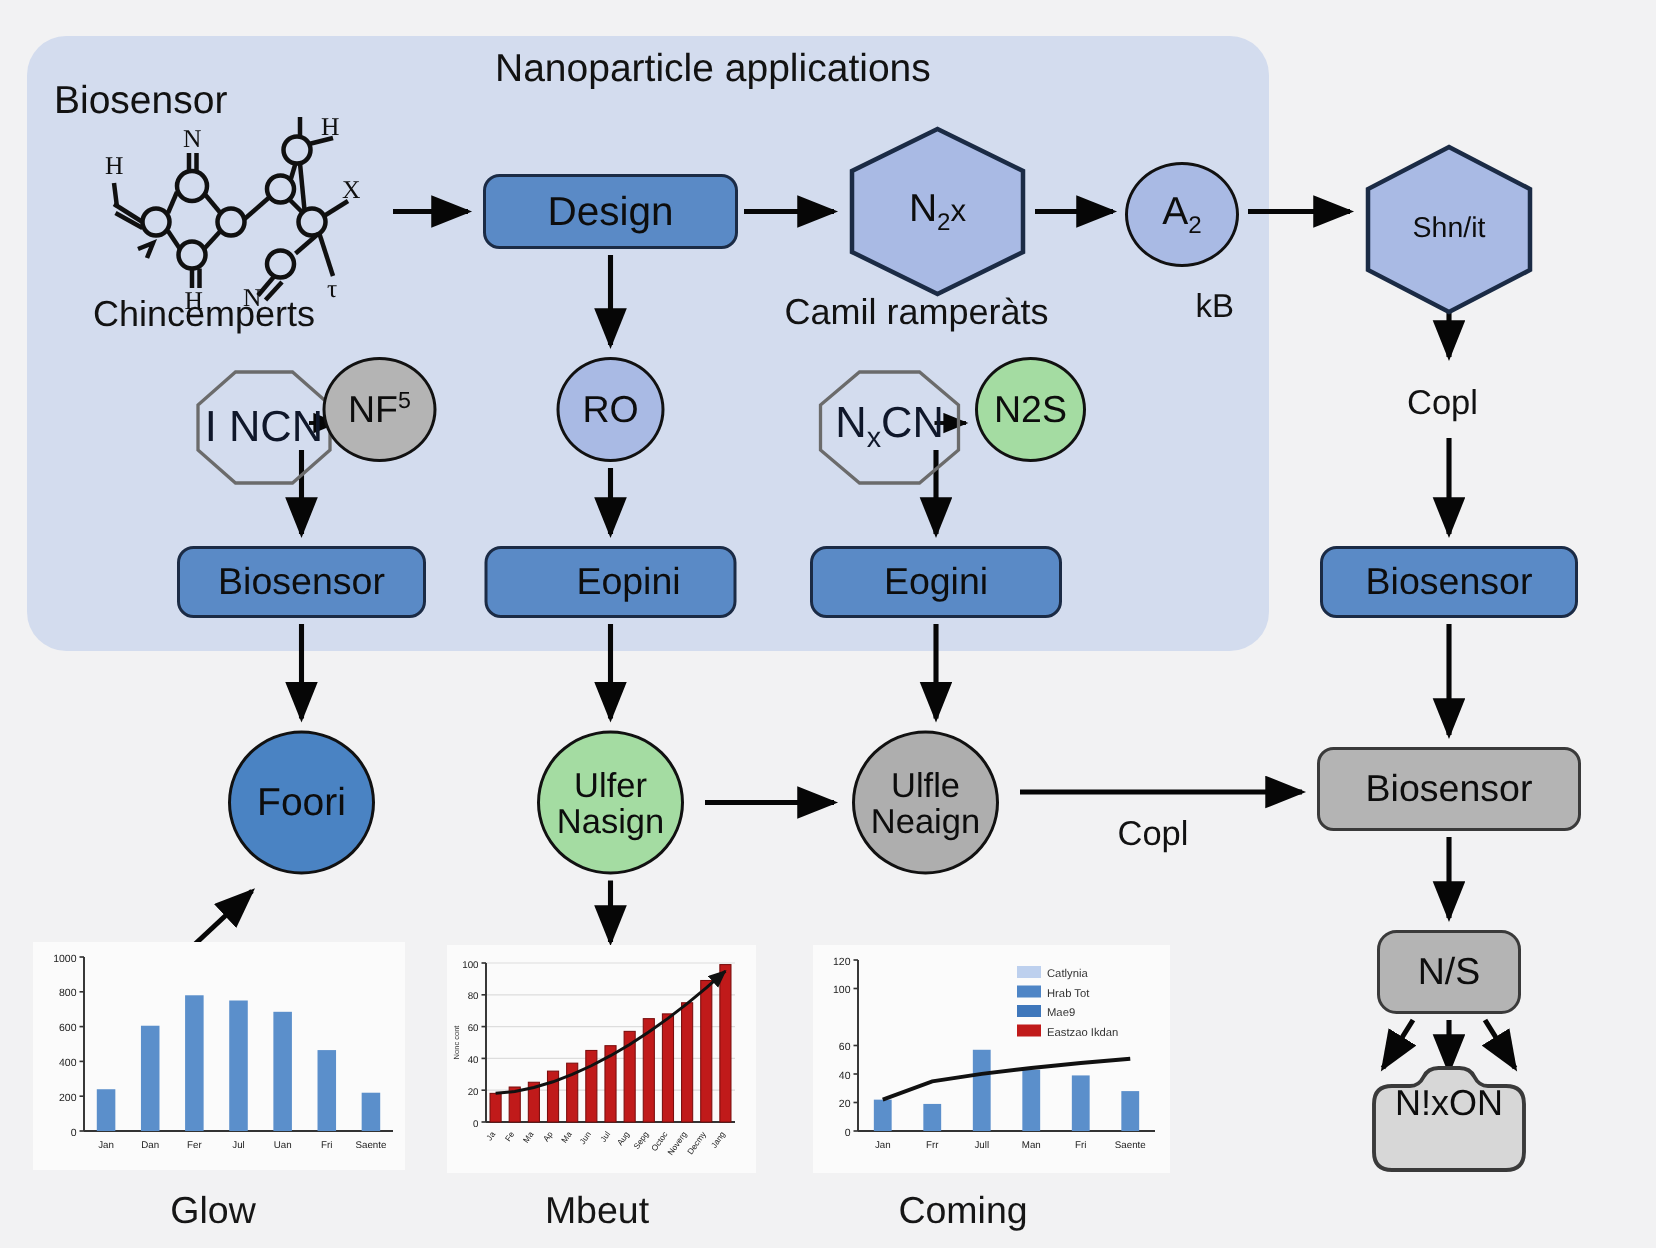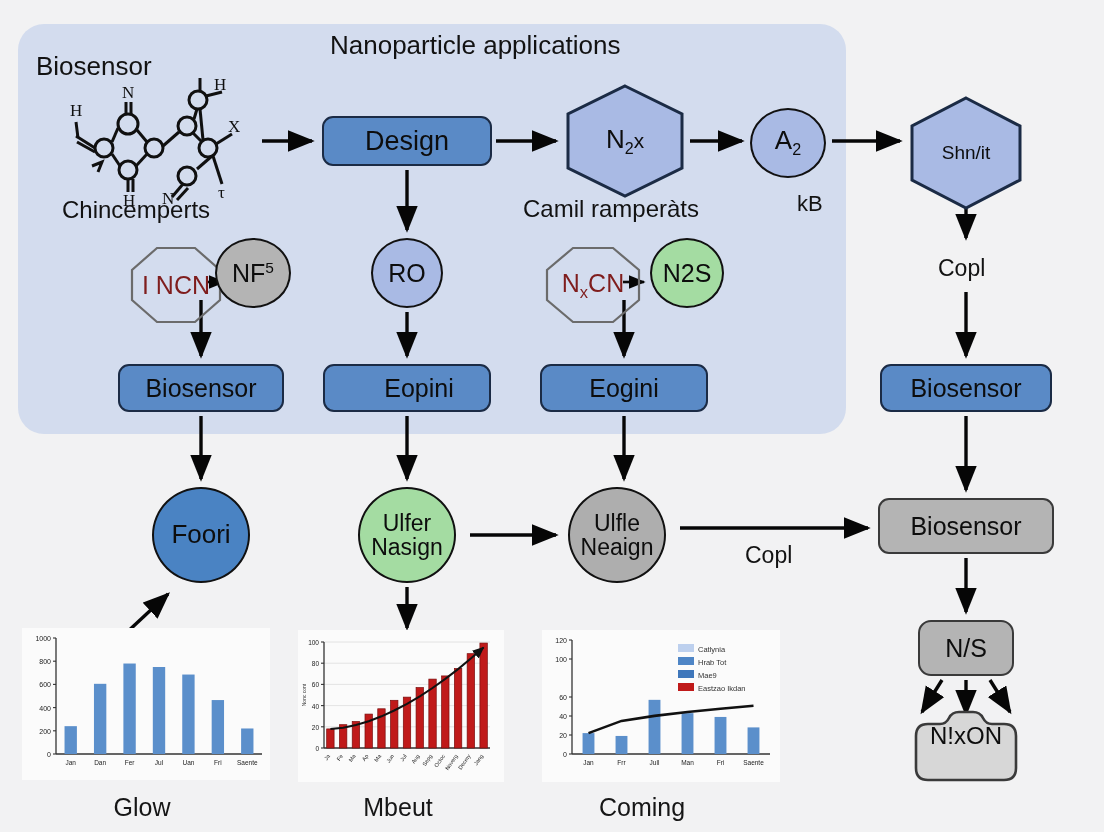--- a/index.html
+++ b/index.html
@@ -73,21 +73,21 @@
   }
   .hex svg{position:absolute;left:0;top:0;}
   .hex span{position:relative;z-index:2;}
 
   
   .octa{
     position:absolute;
     display:flex;align-items:center;justify-content:center;
   }
   .octa svg{position:absolute;left:0;top:0;}
-  .octa span{position:relative;z-index:2;font-size:25px;color:#7f1d1d;}
+  .octa span{position:relative;z-index:2;font-size:29px;color:#0f172a;}
 
   
   #n-design{left:322px;top:116px;width:170px;height:50px;font-size:27px;justify-content:center;}
   #n-hexN2x{left:566px;top:84px;width:118px;height:114px;font-size:26px;}
   #n-A2{left:750px;top:108px;width:76px;height:70px;font-size:26px;}
   #n-hexShn{left:910px;top:96px;width:112px;height:114px;font-size:19px;}
 
   #n-NF5{left:215px;top:238px;width:76px;height:70px;font-size:25px;}
   #n-RO{left:371px;top:238px;width:72px;height:70px;font-size:25px;}
   #n-N2S{left:650px;top:238px;width:74px;height:70px;font-size:25px;}

